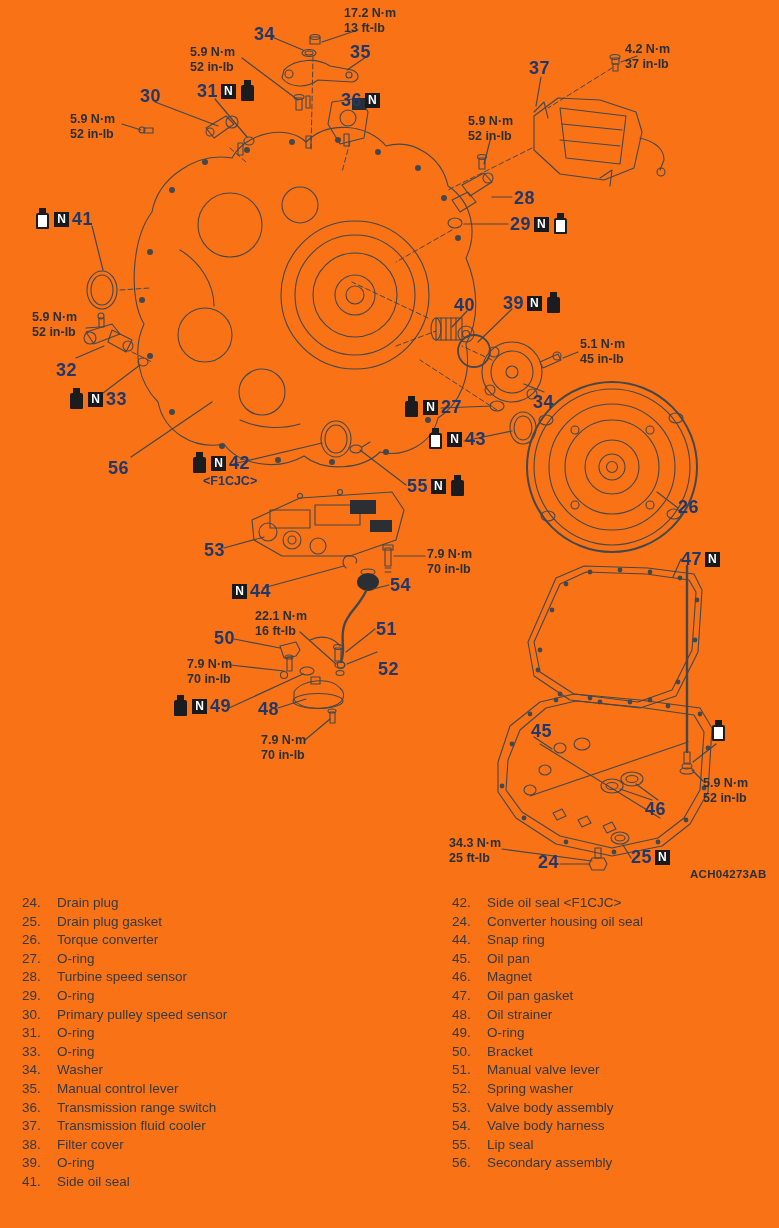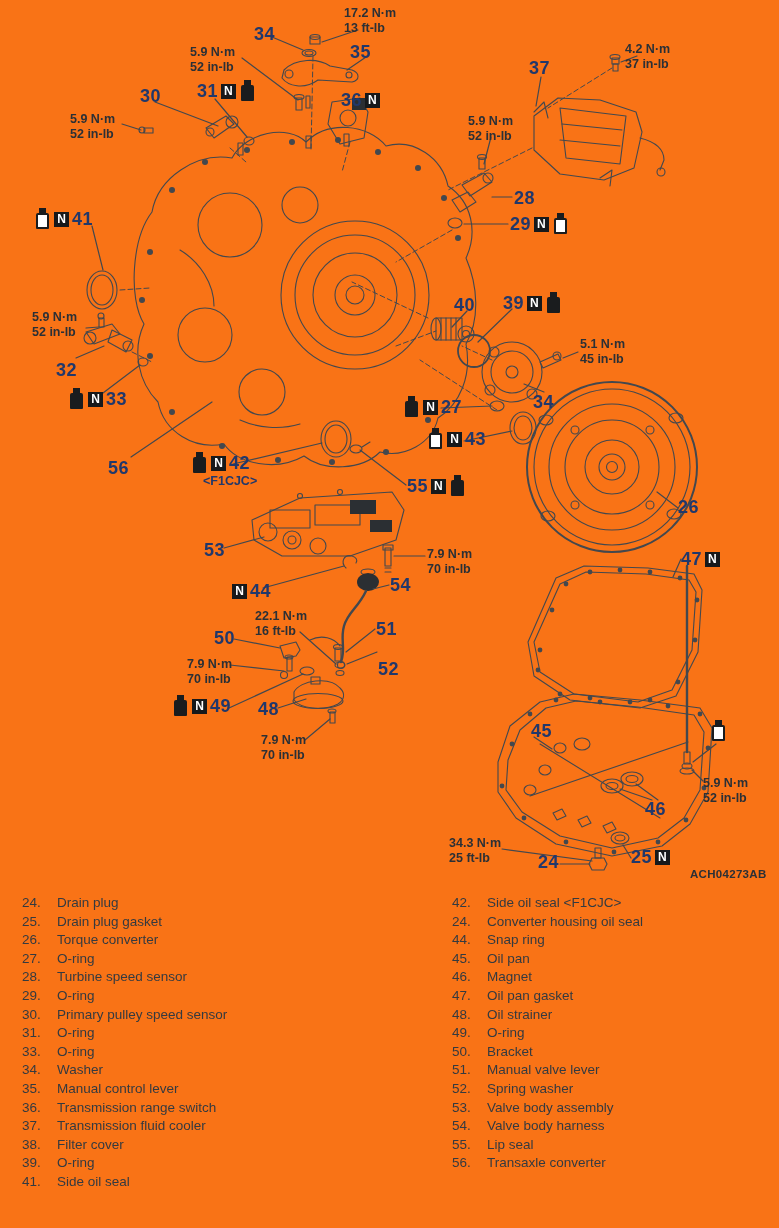--- a/index.html
+++ b/index.html
@@ -783,16 +783,16 @@
       <div class="part-row">
         <span class="part-num">54.</span>
         <span class="part-name">Valve body harness</span>
       </div>
       <div class="part-row">
         <span class="part-num">55.</span>
         <span class="part-name">Lip seal</span>
       </div>
       <div class="part-row">
         <span class="part-num">56.</span>
-        <span class="part-name">Transaxle converter</span>
+        <span class="part-name">Secondary assembly</span>
       </div>
     </div>
 </div>
 
 </body></html>

